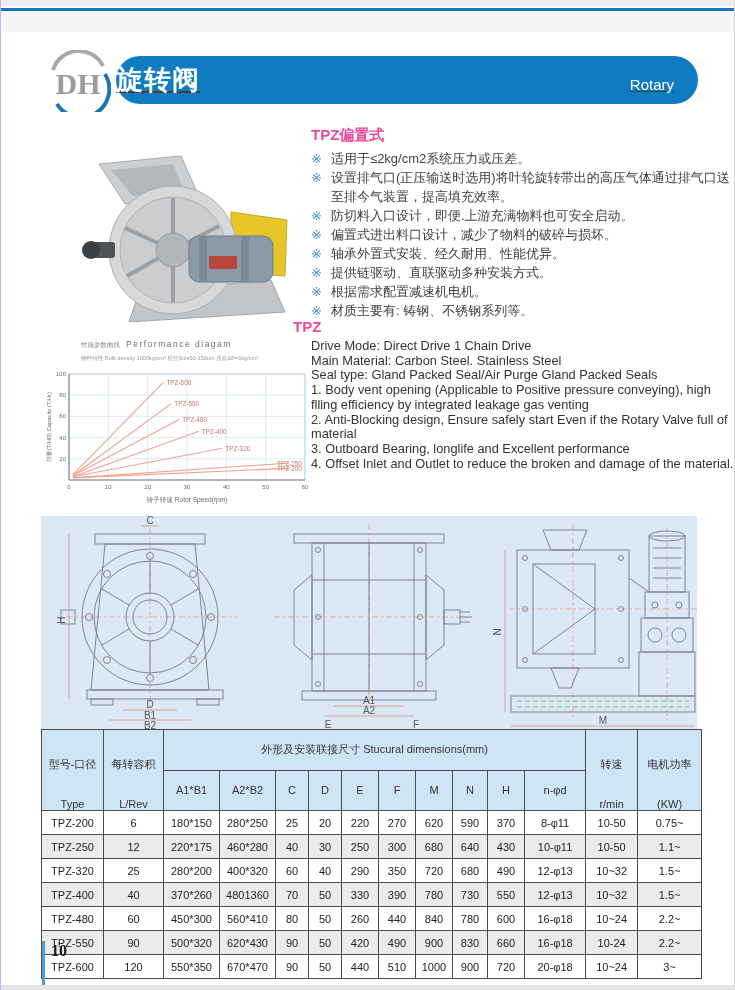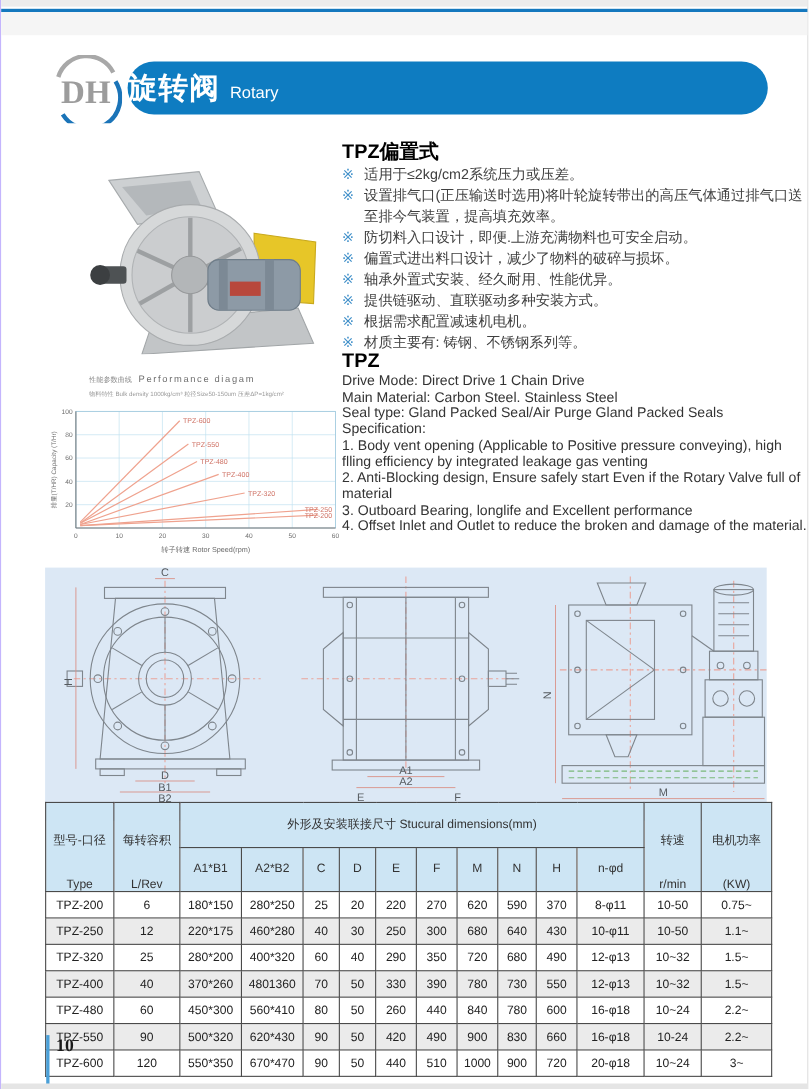--- a/index.html
+++ b/index.html
@@ -8,27 +8,27 @@
         border-left:1px solid #c4b5fd;border-right:1px solid #d6d6d6;box-sizing:border-box;}
   .abs{position:absolute;}
   
   #top-strip{top:0;left:0;width:735px;height:6px;background:#ececec;}
   #top-blue-line{top:8px;left:0;width:735px;height:3px;background:#1478be;}
   #top-gray-zone{top:11px;left:0;width:735px;height:21px;background:#f5f5f5;}
   #bottom-strip{top:985px;left:0;width:735px;height:5px;background:#e5e5e5;}
   
   #logo{top:50px;left:44px;width:66px;height:62px;}
   #banner{top:56px;left:115px;width:582px;height:48px;background:#0e7cc1;border-radius:26px;
-          display:flex;align-items:center;justify-content:flex-start;padding-right:24px;box-sizing:border-box;}
+          display:flex;align-items:center;justify-content:space-between;padding-right:24px;box-sizing:border-box;text-decoration:underline;}
   #banner .zh{color:#ffffff;font-size:27px;font-weight:bold;letter-spacing:1px;}
   #banner .en{color:#ffffff;font-size:15px;margin-left:9px;margin-top:8px;}
   
-  .section-title{color:#000000;font-weight:bold;font-size:18px;}
+  .section-title{color:#ec4899;font-weight:bold;font-size:15px;}
   #offset-title{top:126px;left:310px;}
-  #tpz-title{top:318px;left:310px;text-align:center;}
+  #tpz-title{top:318px;left:292px;text-align:center;}
   
   #photo{top:150px;left:80px;width:226px;height:172px;}
   
   #bullets{top:149px;left:310px;width:420px;}
   .bullet{display:flex;font-size:13px;line-height:19px;color:#404040;}
   .bullet .mark{width:20px;flex:0 0 20px;color:#3f8fc9;}
   .bullet .btxt{width:400px;}
   
   #specs{top:339px;left:310px;width:425px;font-size:12.8px;line-height:14.7px;color:#333333;}
   
@@ -127,21 +127,20 @@
         <span class="mark">※</span>
         <span class="btxt">材质主要有: 铸钢、不锈钢系列等。</span>
       </div>
   </div>
 
   <div class="abs section-title" id="tpz-title">TPZ</div>
   <div class="abs" id="specs">
     <div class="spec-line">Drive Mode: Direct Drive 1 Chain Drive</div>
     <div class="spec-line">Main Material: Carbon Steel. Stainless Steel</div>
     <div class="spec-line">Seal type: Gland Packed Seal/Air Purge Gland Packed Seals</div>
-    <div class="spec-line">Specification:</div>
     <div class="spec-line">1. Body vent opening (Applicable to Positive pressure conveying), high flling efficiency by integrated leakage gas venting</div>
     <div class="spec-line">2. Anti-Blocking design, Ensure safely start Even if the Rotary Valve full of material</div>
     <div class="spec-line">3. Outboard Bearing, longlife and Excellent performance</div>
     <div class="spec-line">4. Offset Inlet and Outlet to reduce the broken and damage of the material.</div>
   </div>
 
   <svg class="abs" id="perf-chart" width="268" height="178" viewBox="0 0 268 178">
       <line x1="26" y1="40" x2="26" y2="146" stroke="#bfe0f0" stroke-width="0.6"></line>
       <line x1="65.33333333333333" y1="40" x2="65.33333333333333" y2="146" stroke="#bfe0f0" stroke-width="0.6"></line>
       <line x1="104.66666666666666" y1="40" x2="104.66666666666666" y2="146" stroke="#bfe0f0" stroke-width="0.6"></line>

